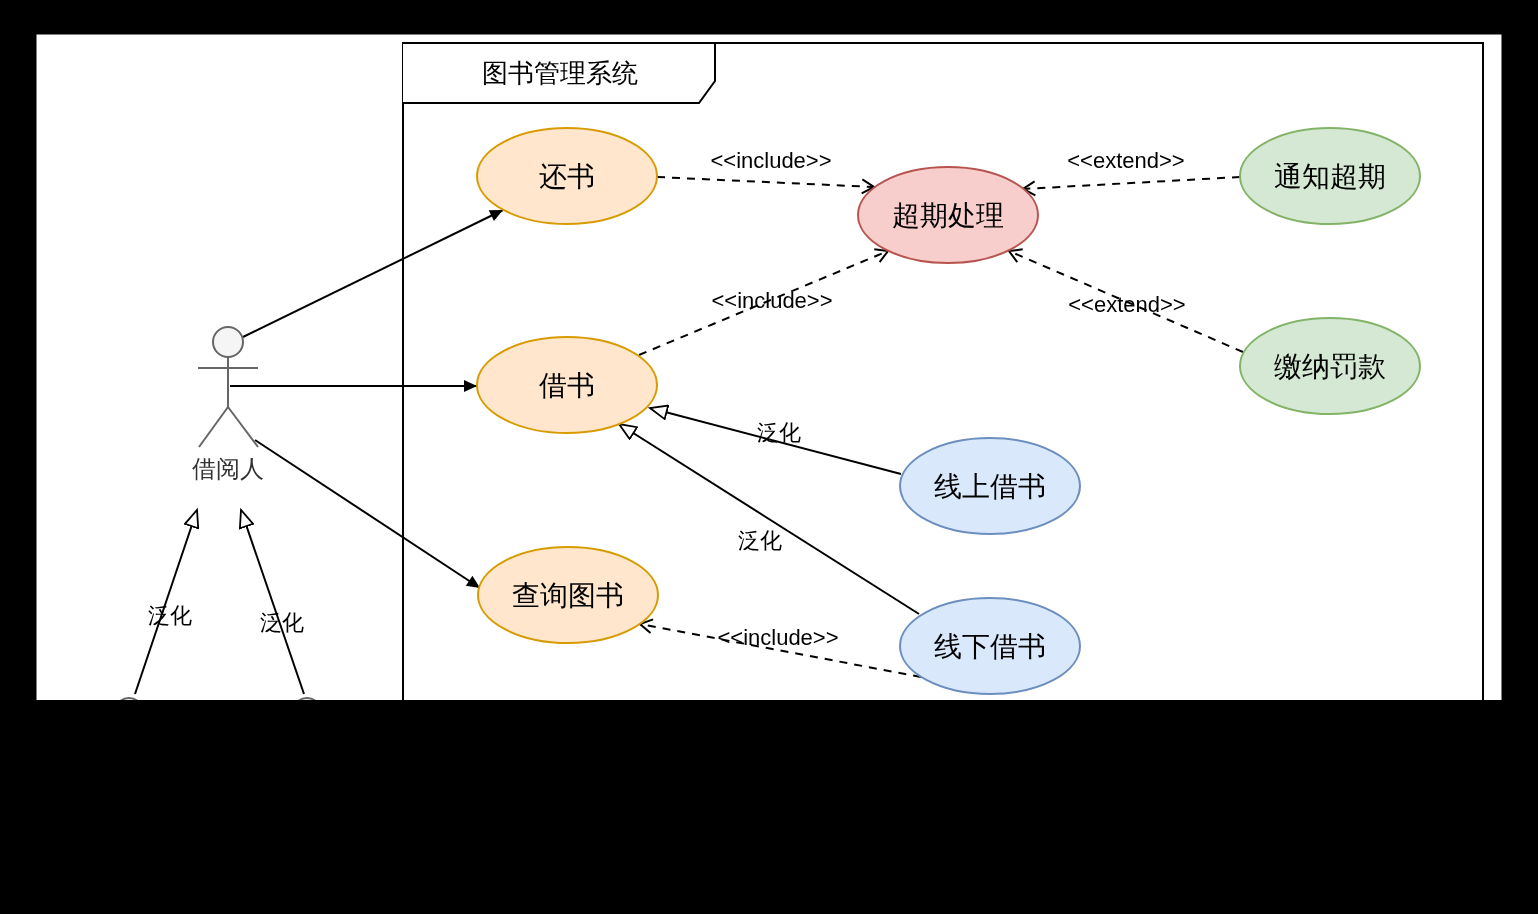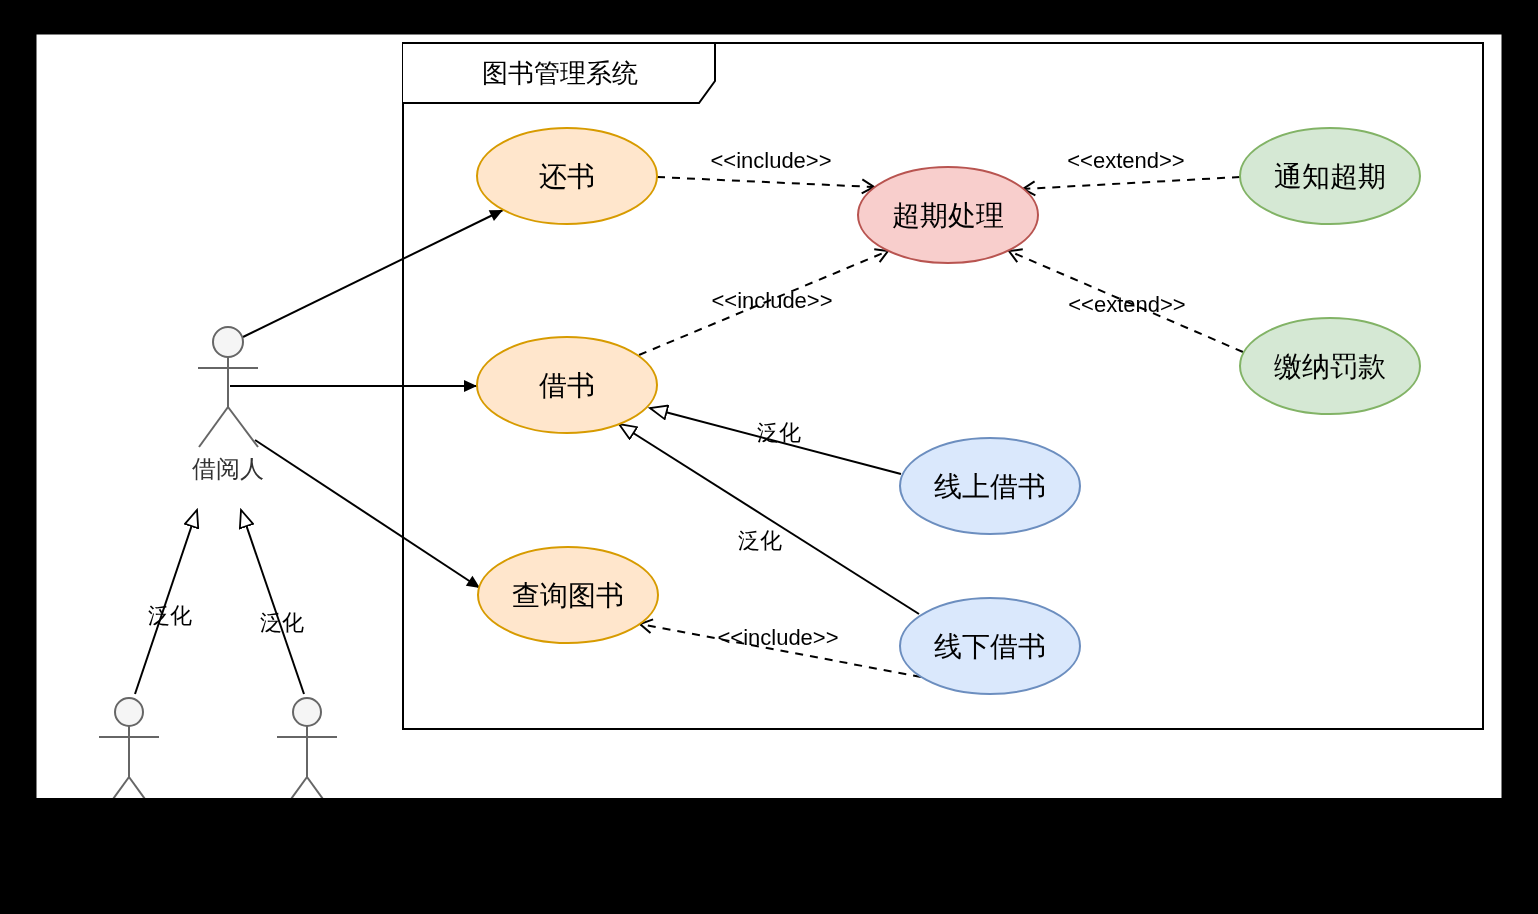--- a/index.html
+++ b/index.html
@@ -1,16 +1,16 @@
 <!DOCTYPE html>
 <html><head>
 <meta charset="utf-8">
 <style>
   html,body{margin:0;padding:0;background:#000;}
-  .stage{position:relative;width:1538px;height:798px;background:#000;overflow:hidden;text-decoration:underline;}
+  .stage{position:relative;width:1538px;height:700px;background:#000;overflow:hidden;text-decoration:underline;}
   svg{position:absolute;left:0;top:0;}
   text{font-family:"Liberation Sans","DejaVu Sans",sans-serif;fill:#000;}
   .uc-label{font-size:28px;}
   .title-label{font-size:26px;}
   .actor-label{font-size:24px;fill:#333333;}
   .stereotype{font-size:22px;}
   .gen-label{font-size:22px;}
   .edge{stroke:#000;stroke-width:2;fill:none;}
   .edge-dashed{stroke-dasharray:8 7;}
   .shape{stroke-width:2;}

